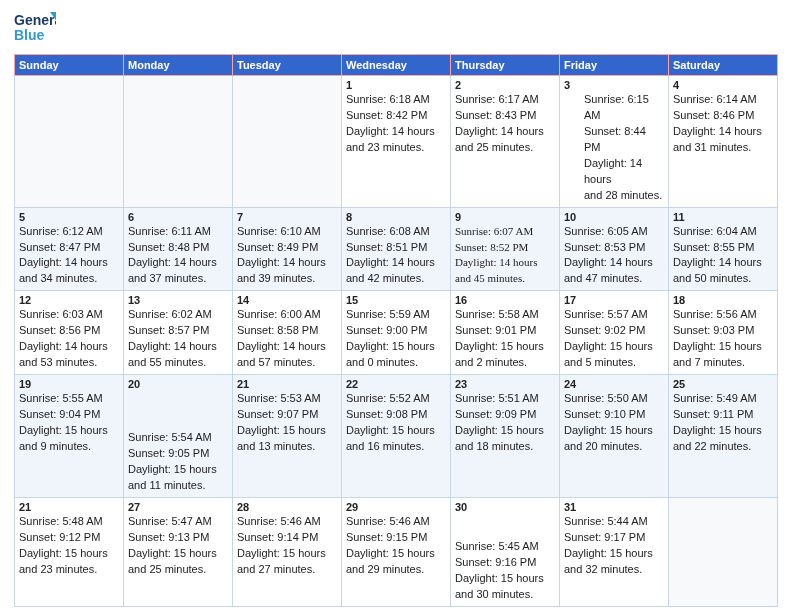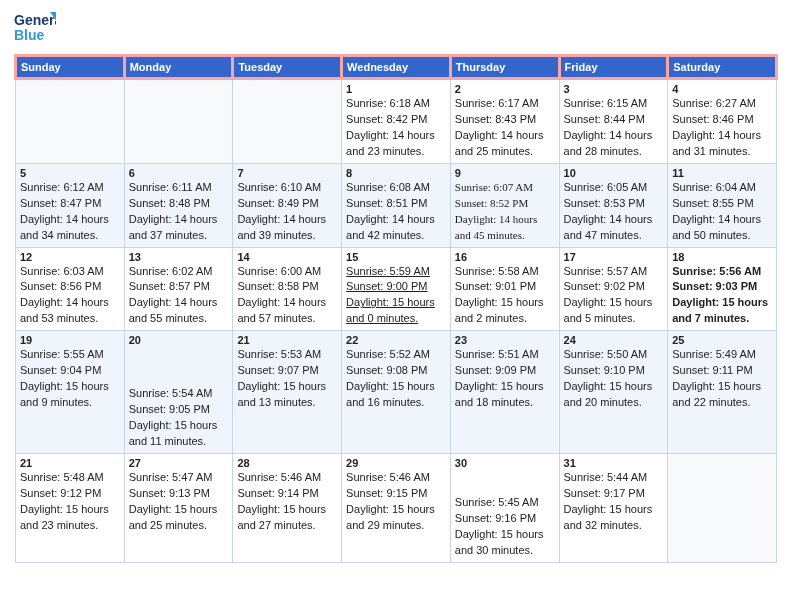--- a/index.html
+++ b/index.html
@@ -46,21 +46,21 @@
       border-collapse: collapse;
       table-layout: fixed;
     }
     thead th {
       background: #3366cc;
       color: #fff;
       font-size: 11px;
       font-weight: bold;
       padding: 4px 4px;
       text-align: left;
-      border: 3px solid #fca5a5;
+      border: 1px solid #fca5a5;
     }
     tbody td {
       border: 1px solid #c8d4e8;
       vertical-align: top;
       padding: 3px 4px;
       font-size: 9.2px;
       color: #222;
       height: 80px;
       background: #fff;
     }
@@ -128,28 +128,28 @@
           </td>
           <td>
             <span class="day-num">2</span>
             <div class="cell-content" style="white-space: pre-line;">Sunrise: 6:17 AM
 Sunset: 8:43 PM
 Daylight: 14 hours
 and 25 minutes.</div>
           </td>
           <td>
             <span class="day-num">3</span>
-            <div class="cell-content" style="white-space: pre-line;">Sunrise: 6:15 AM
+            <div class="cell-content" style="white-space: pre-line; margin-left: 20px;">Sunrise: 6:15 AM
 Sunset: 8:44 PM
 Daylight: 14 hours
 and 28 minutes.</div>
           </td>
           <td>
             <span class="day-num">4</span>
-            <div class="cell-content" style="white-space: pre-line;">Sunrise: 6:27 AM
+            <div class="cell-content" style="white-space: pre-line;">Sunrise: 6:14 AM
 Sunset: 8:46 PM
 Daylight: 14 hours
 and 31 minutes.</div>
           </td>
         </tr>
         <tr>
           <td>
             <span class="day-num">5</span>
             <div class="cell-content" style="white-space: pre-line;">Sunrise: 6:12 AM
 Sunset: 8:47 PM
@@ -216,42 +216,42 @@
           </td>
           <td>
             <span class="day-num">14</span>
             <div class="cell-content" style="white-space: pre-line;">Sunrise: 6:00 AM
 Sunset: 8:58 PM
 Daylight: 14 hours
 and 57 minutes.</div>
           </td>
           <td>
             <span class="day-num">15</span>
-            <div class="cell-content" style="white-space: pre-line; text-decoration: underline;">Sunrise: 5:59 AM
+            <div class="cell-content" style="white-space: pre-line;">Sunrise: 5:59 AM
 Sunset: 9:00 PM
 Daylight: 15 hours
 and 0 minutes.</div>
           </td>
           <td>
             <span class="day-num">16</span>
             <div class="cell-content" style="white-space: pre-line;">Sunrise: 5:58 AM
 Sunset: 9:01 PM
 Daylight: 15 hours
 and 2 minutes.</div>
           </td>
           <td>
             <span class="day-num">17</span>
             <div class="cell-content" style="white-space: pre-line;">Sunrise: 5:57 AM
 Sunset: 9:02 PM
 Daylight: 15 hours
 and 5 minutes.</div>
           </td>
           <td>
             <span class="day-num">18</span>
-            <div class="cell-content" style="white-space: pre-line; font-weight: bold;">Sunrise: 5:56 AM
+            <div class="cell-content" style="white-space: pre-line;">Sunrise: 5:56 AM
 Sunset: 9:03 PM
 Daylight: 15 hours
 and 7 minutes.</div>
           </td>
         </tr>
         <tr>
           <td>
             <span class="day-num">19</span>
             <div class="cell-content" style="white-space: pre-line;">Sunrise: 5:55 AM
 Sunset: 9:04 PM

